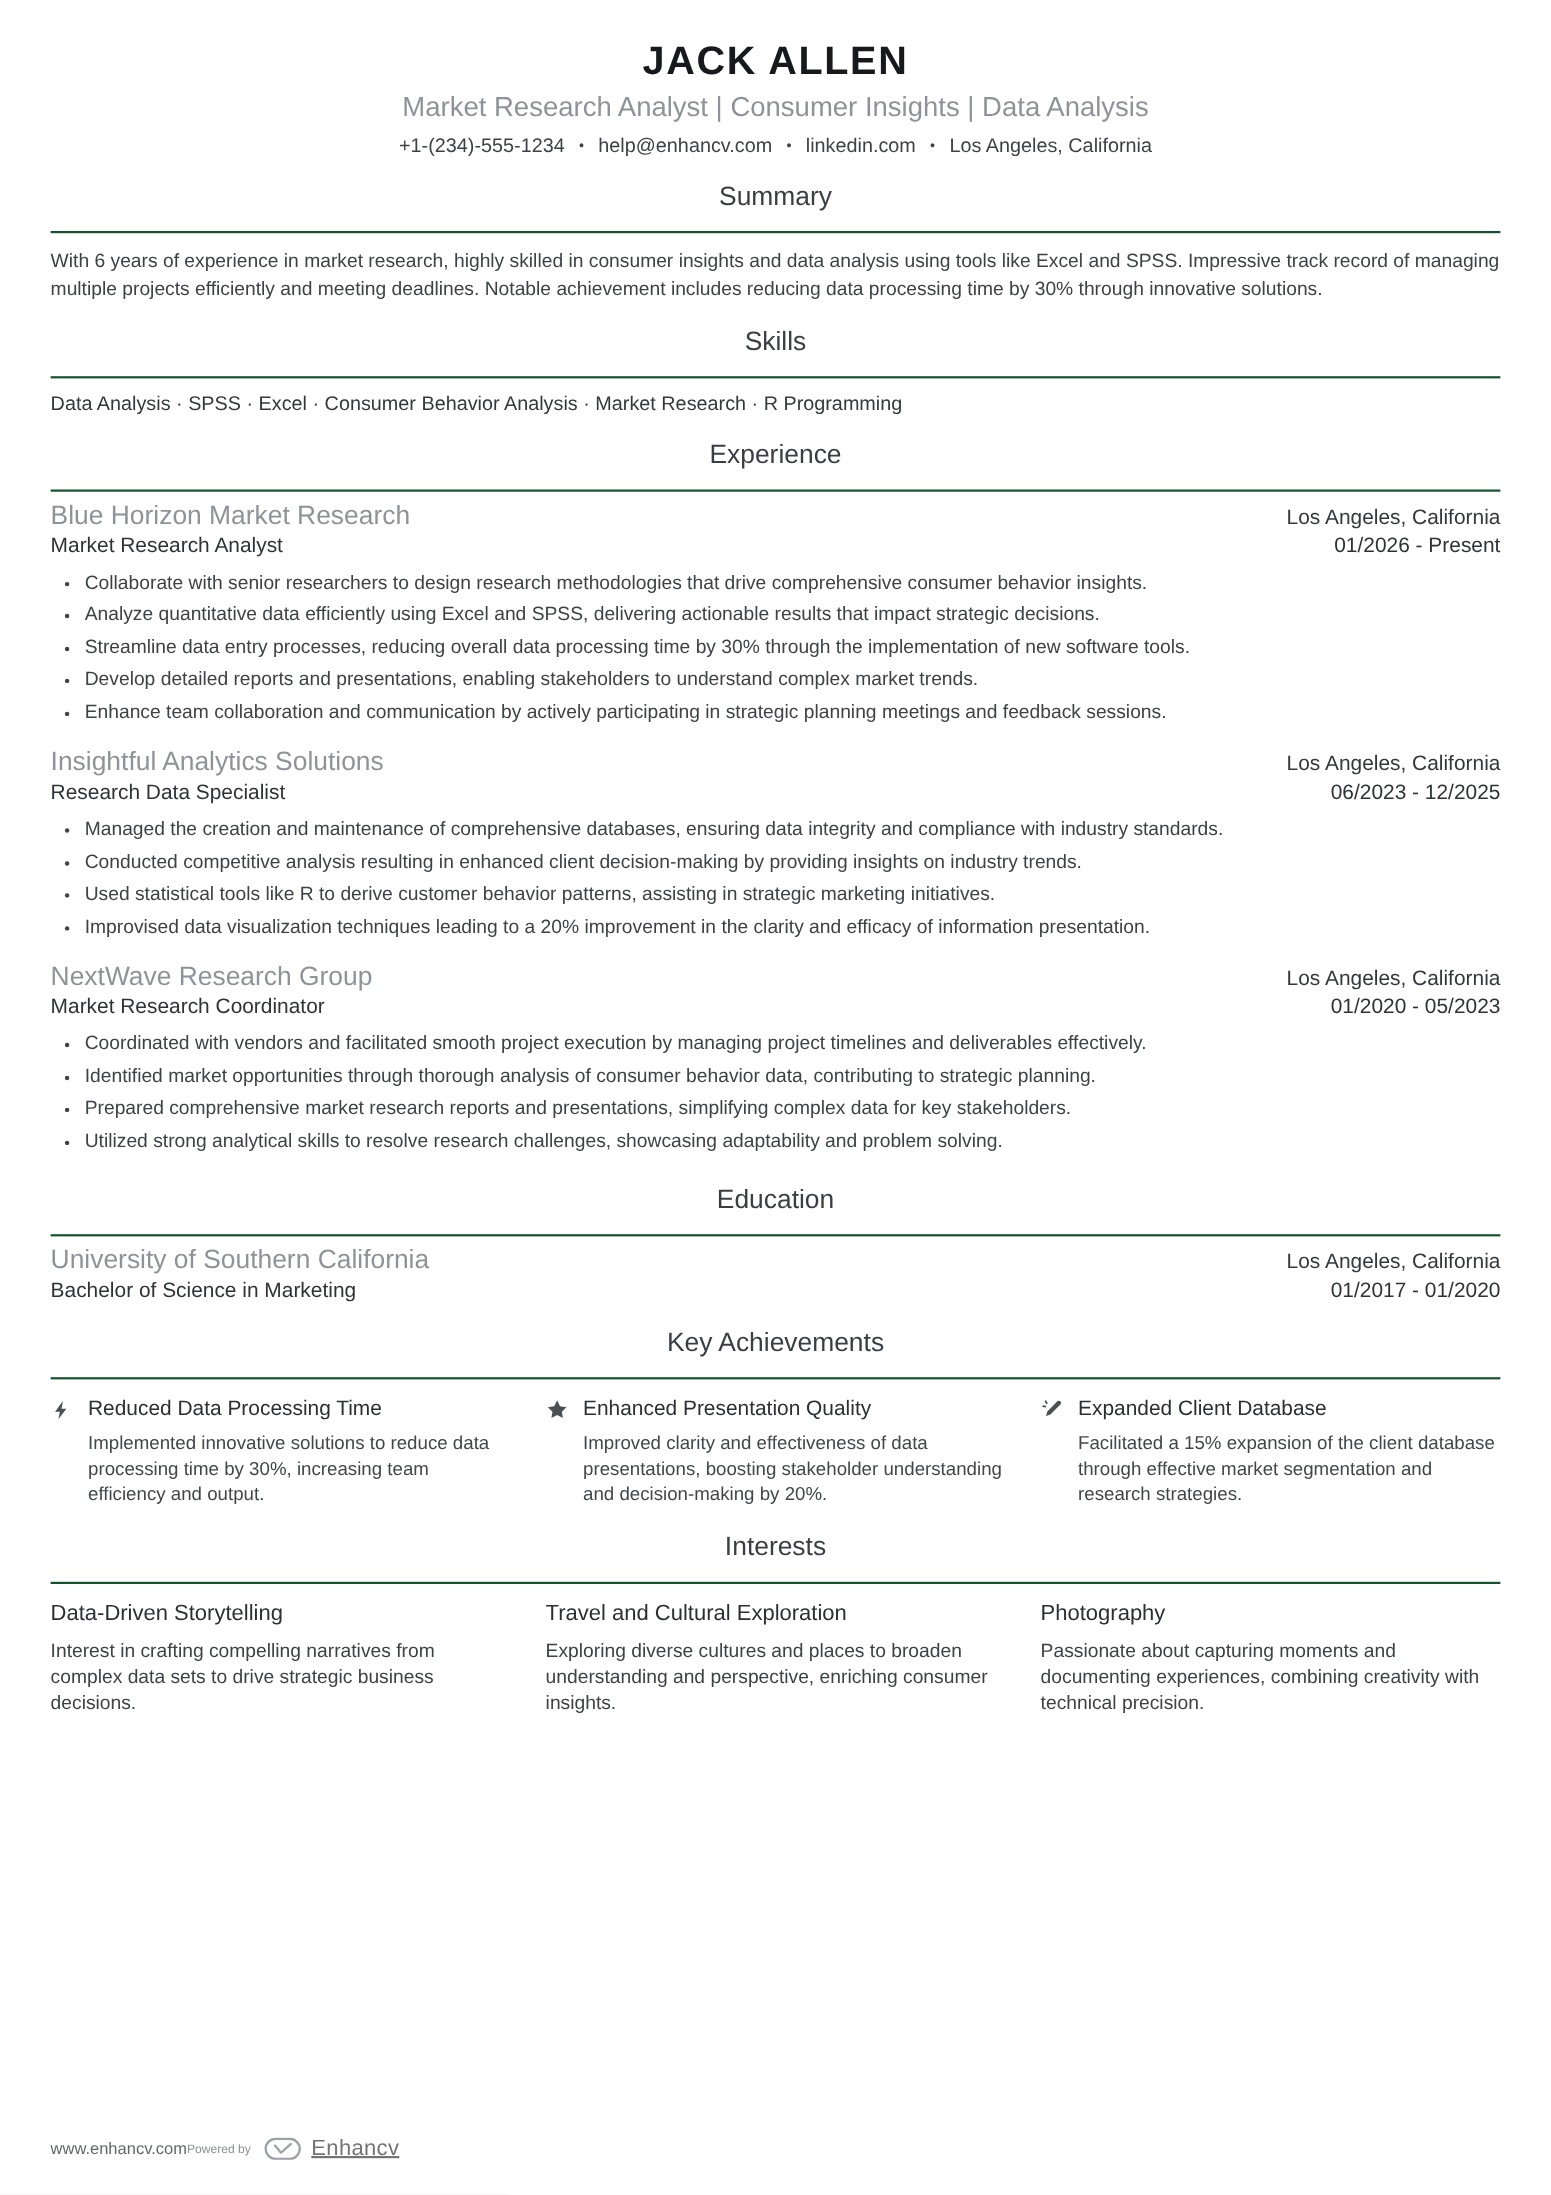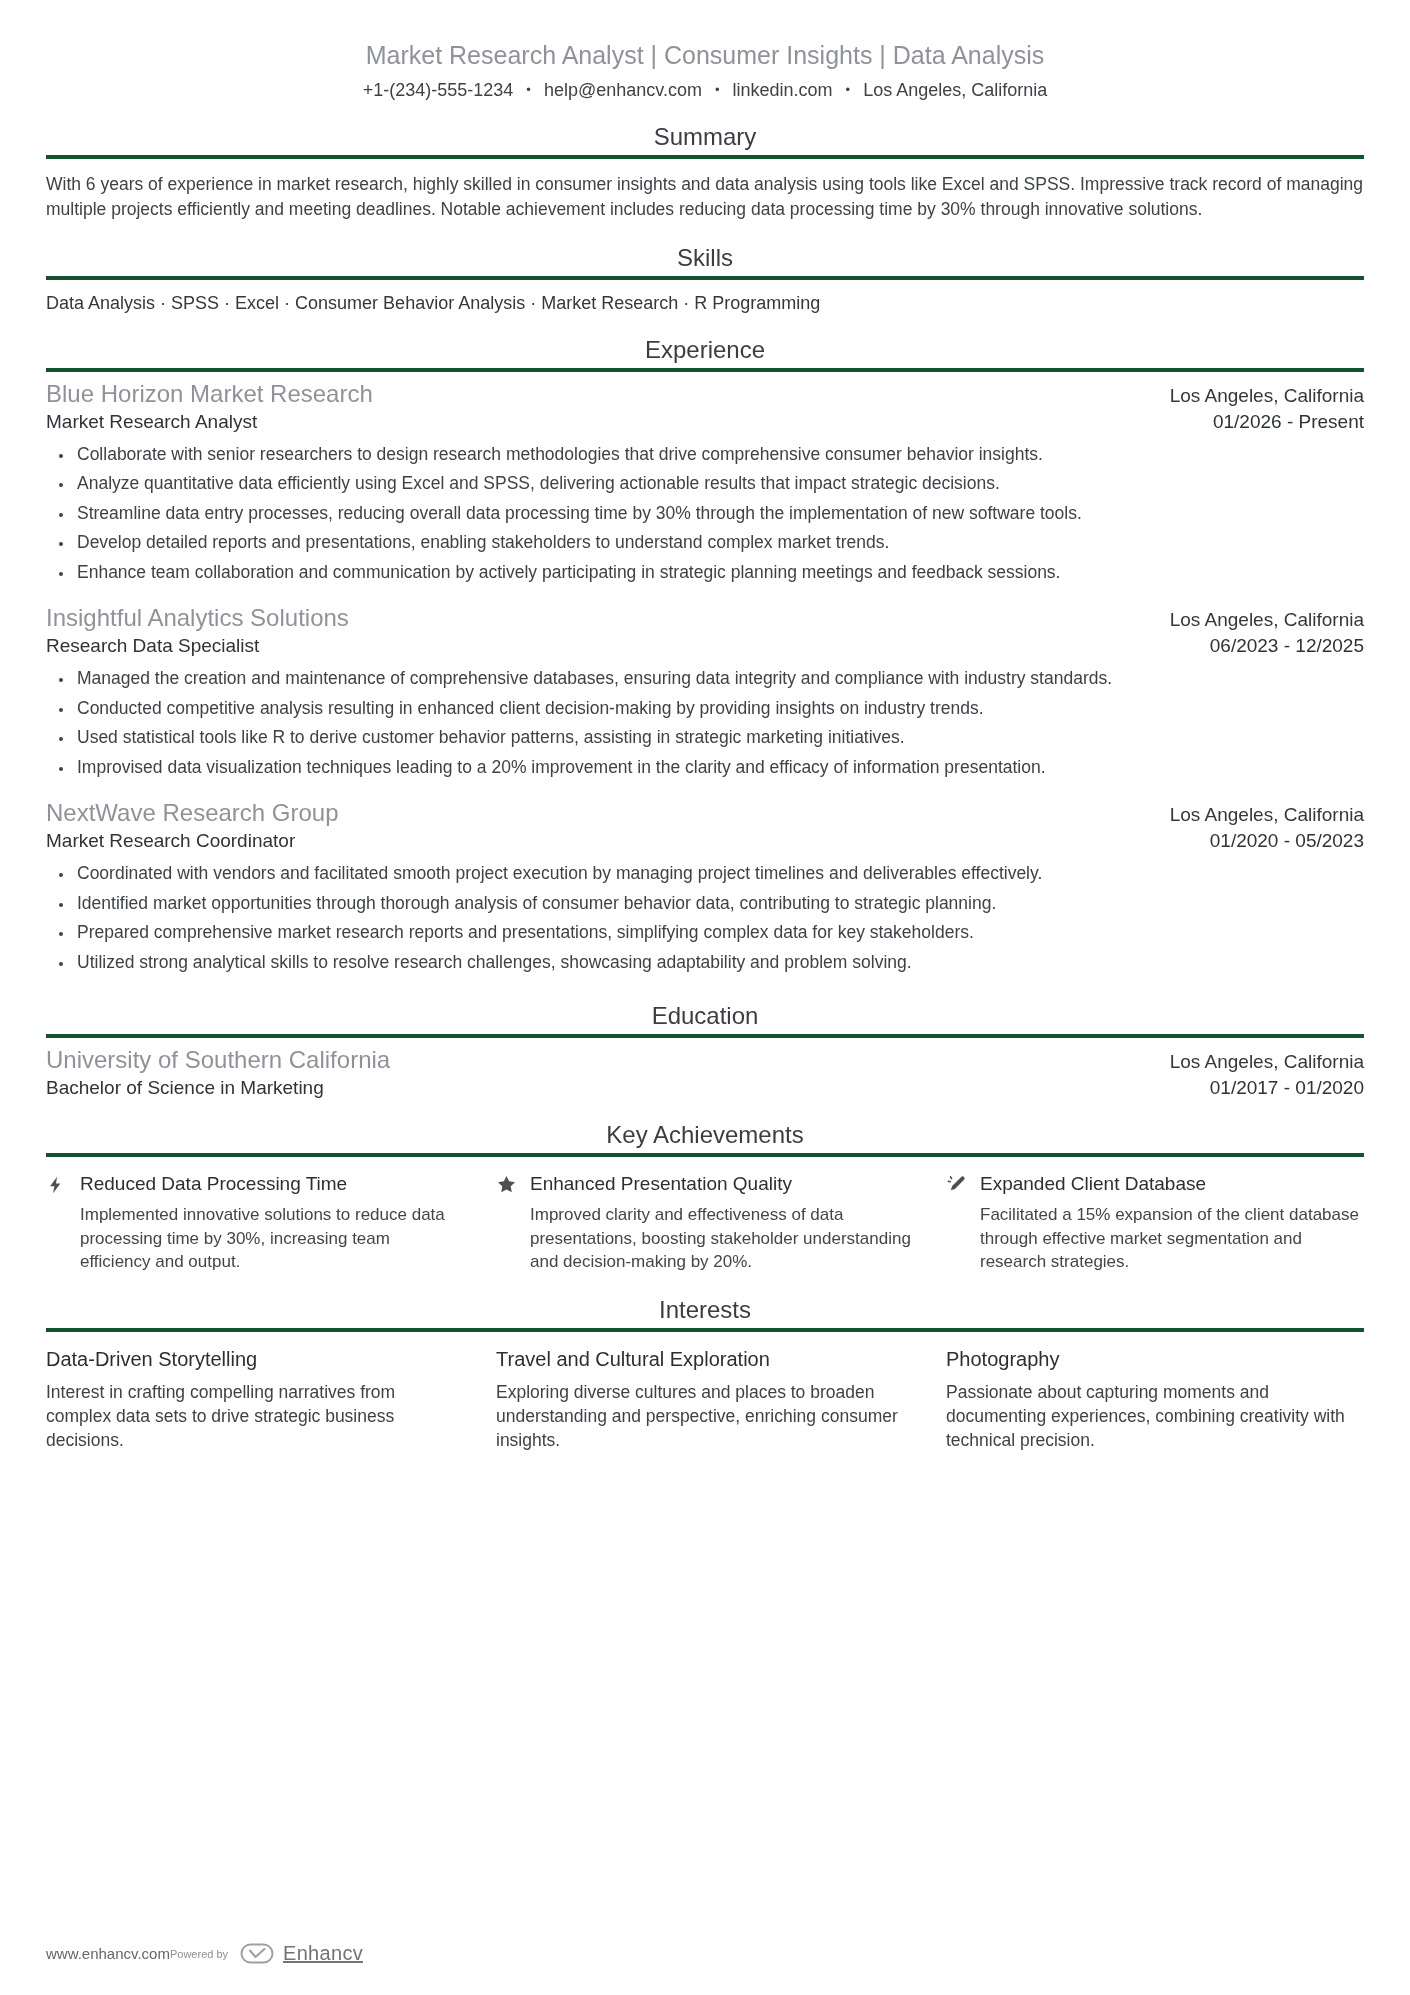--- a/index.html
+++ b/index.html
@@ -18,21 +18,21 @@
   .contact { font-size:18px; color:#3e4247; margin-top:10px; }
   .contact-item { white-space:nowrap; }
   .contact-item + .contact-item::before {
     content:"•"; margin:0 13px; font-size:13px; vertical-align:2px; color:#3e4247;
   }
 
   
   .section { margin-top:22px; }
   .section-title {
     font-size:24px; font-weight:400; color:#3a3e44; text-align:center;
-    padding-bottom:4px; border-bottom:4px solid #14532d;
+    padding-bottom:17px; border-bottom:2px solid #14532d;
   }
   .section-body { margin-top:13px; }
   .para { font-size:17.5px; line-height:1.42; color:#3e4247; }
   .skills-line { font-size:18px; color:#34383d; }
 
   
   .entry { margin-top:8px; }
   .entry-row1 { display:flex; justify-content:space-between; align-items:baseline; }
   .entry-row2 { display:flex; justify-content:space-between; align-items:flex-end; margin-top:3px; }
   .org { font-size:24px; font-weight:400; color:#8f9399; }
@@ -62,20 +62,21 @@
   .brand-icon { color:#9aa0a6; }
   .brand-icon svg { display:block; }
   .brand-name { font-size:20px; color:#737373; letter-spacing:0.3px;text-decoration:underline; }
 </style>
 </head>
 <body>
 
 <div class="page">
 
   <header class="header">
+    <h1 class="name">JACK ALLEN</h1>
     <div class="headline">Market Research Analyst | Consumer Insights | Data Analysis</div>
     <div class="contact">
       <span class="contact-item">+1-(234)-555-1234</span><span class="contact-item">help@enhancv.com</span><span class="contact-item">linkedin.com</span><span class="contact-item">Los Angeles, California</span>
     </div>
   </header>
 
   <section class="section">
     <h2 class="section-title">Summary</h2>
     <div class="section-body">
       <p class="para">With 6 years of experience in market research, highly skilled in consumer insights and data analysis using tools like Excel and SPSS. Impressive track record of managing multiple projects efficiently and meeting deadlines. Notable achievement includes reducing data processing time by 30% through innovative solutions.</p>

